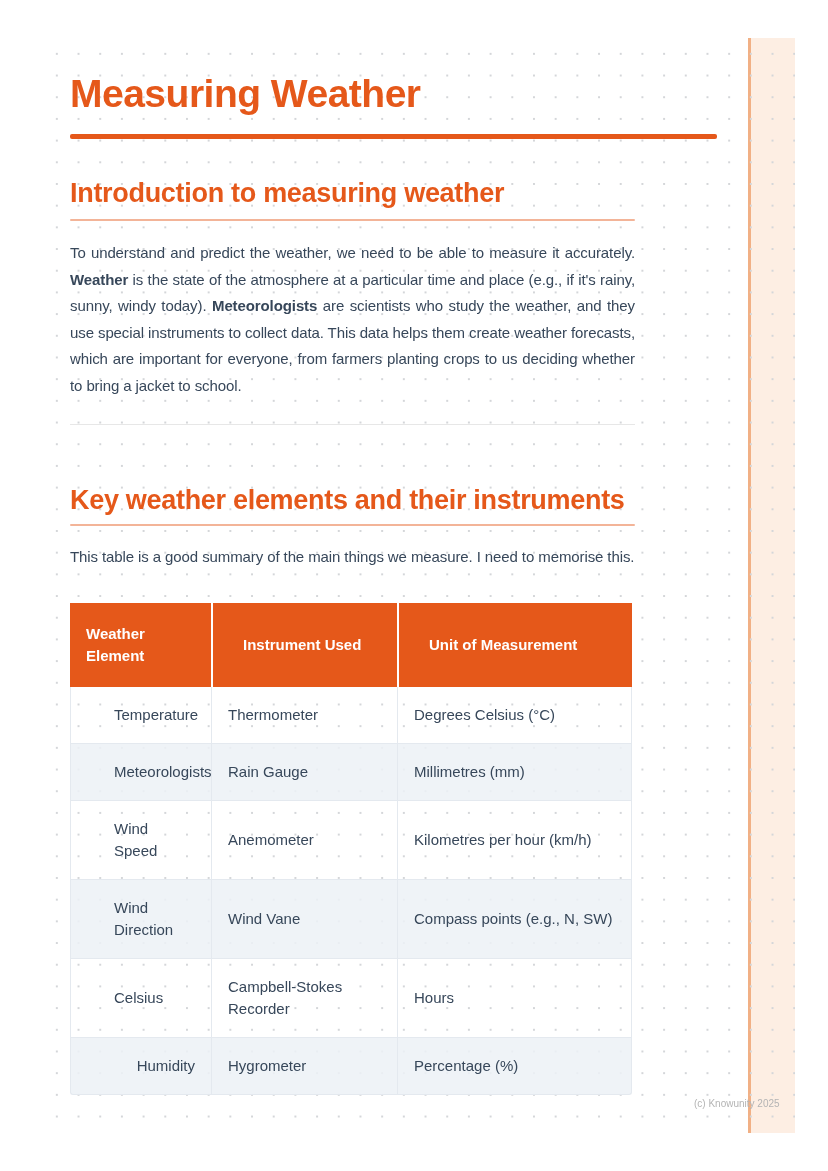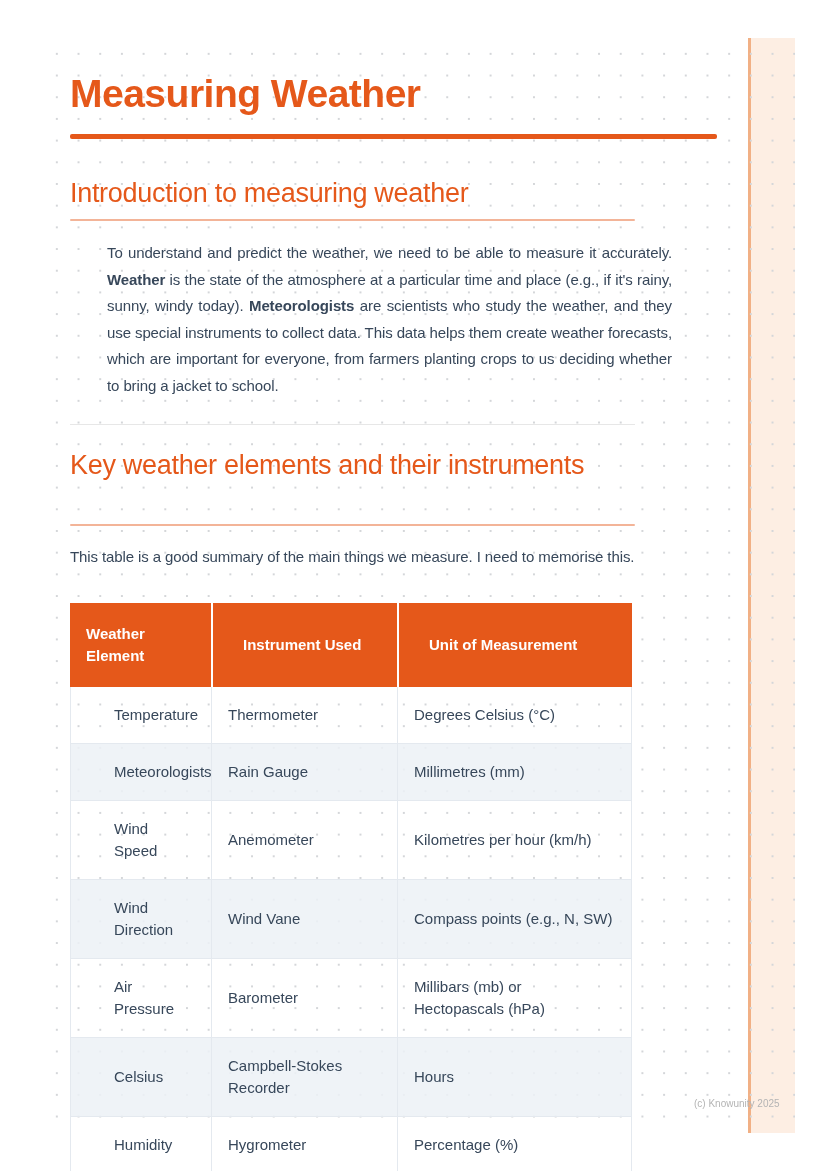--- a/index.html
+++ b/index.html
@@ -36,35 +36,35 @@
   .content > *{position:absolute;left:0;}
   .page-title{
     top:72px;
     font-size:39px;line-height:44px;font-weight:700;
     color:var(--accent);letter-spacing:-0.5px;white-space:nowrap;
   }
   .rule-thick{
     top:134px;width:647px;height:5px;background:var(--accent);border-radius:2px;
   }
   .section-heading{
-    font-size:27px;line-height:34px;font-weight:400;
+    font-size:27px;line-height:34px;font-weight:700;
     color:var(--accent);letter-spacing:-0.3px;white-space:nowrap;
   }
   .h2a{top:176px;}
   .h2a-underline{top:219px;}
   .h2-underline{
     width:565px;height:2px;background:rgba(229,88,26,0.45);border-radius:1px;
   }
   .para{
     width:565px;font-size:15px;line-height:26.5px;
     text-align:justify;color:var(--text);letter-spacing:-0.1px;
   }
-  .p1{top:240px;margin-left:37px;}
+  .p1{top:240px;}
   .divider{top:424px;width:565px;height:1px;background:#e7e7e7;}
-  .h2b{top:448px;}
+  .h2b{top:483px;}
   .h2b-underline{top:524px;}
   .p2{top:544px;}
   .bold{font-weight:700;}
   
   .weather-table{
     top:603px;width:562px;
     border-collapse:separate;border-spacing:0;
     table-layout:fixed;
     font-size:15px;color:var(--text);
     border-radius:6px;
@@ -81,21 +81,21 @@
   .weather-table td{
     vertical-align:middle;text-align:left;
     padding:17px 16px;line-height:22px;
     border-bottom:1px solid var(--border);
     background:transparent;
   }
   .weather-table td:first-child{border-left:1px solid var(--border);padding-left:43px;}
   .weather-table td:last-child{border-right:1px solid var(--border);}
   .weather-table td + td{border-left:1px solid var(--border);}
   .weather-table tbody tr:nth-child(even) td{background:rgba(236,241,246,0.85);}
-  .weather-table tbody tr:last-child td:first-child{border-bottom-left-radius:3px;}
+  .weather-table tbody tr:last-child td:first-child{border-bottom-left-radius:3px;text-align:right;}
   .weather-table tbody tr:last-child td:last-child{border-bottom-right-radius:3px;}
   .footer-note{
     position:absolute;left:694px;top:1098px;z-index:3;
     font-size:10px;color:#b4b4b4;white-space:nowrap;
   }
 </style>
 </head>
 <body style="--accent: #e5581a;">
 
 <div class="side-strip"></div>
@@ -143,25 +143,20 @@
           <td>Wind Speed</td>
           <td>Anemometer</td>
           <td>Kilometres per hour (km/h)</td>
         </tr>
         <tr>
           <td>Wind Direction</td>
           <td>Wind Vane</td>
           <td>Compass points (e.g., N, SW)</td>
         </tr>
         <tr>
-          <td>Air Pressure</td>
-          <td>Barometer</td>
-          <td>Millibars (mb) or Hectopascals (hPa)</td>
-        </tr>
-        <tr>
           <td>Celsius</td>
           <td>Campbell-Stokes Recorder</td>
           <td>Hours</td>
         </tr>
         <tr>
           <td>Humidity</td>
           <td>Hygrometer</td>
           <td>Percentage (%)</td>
         </tr>
       </tbody>

